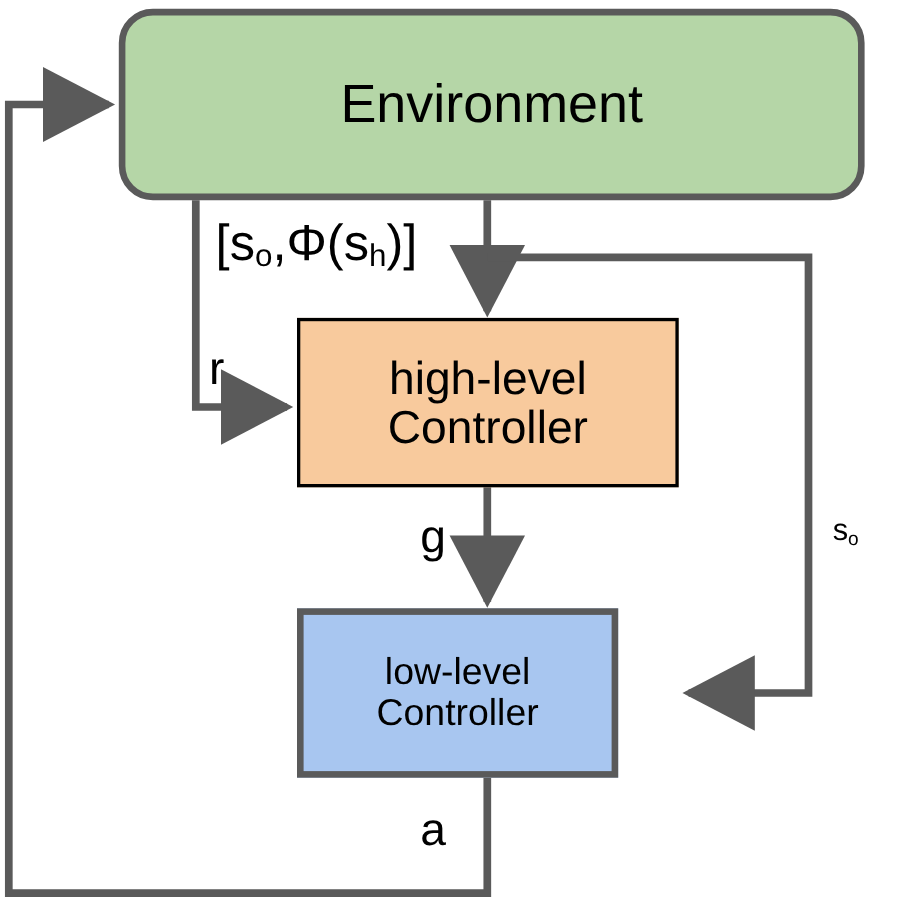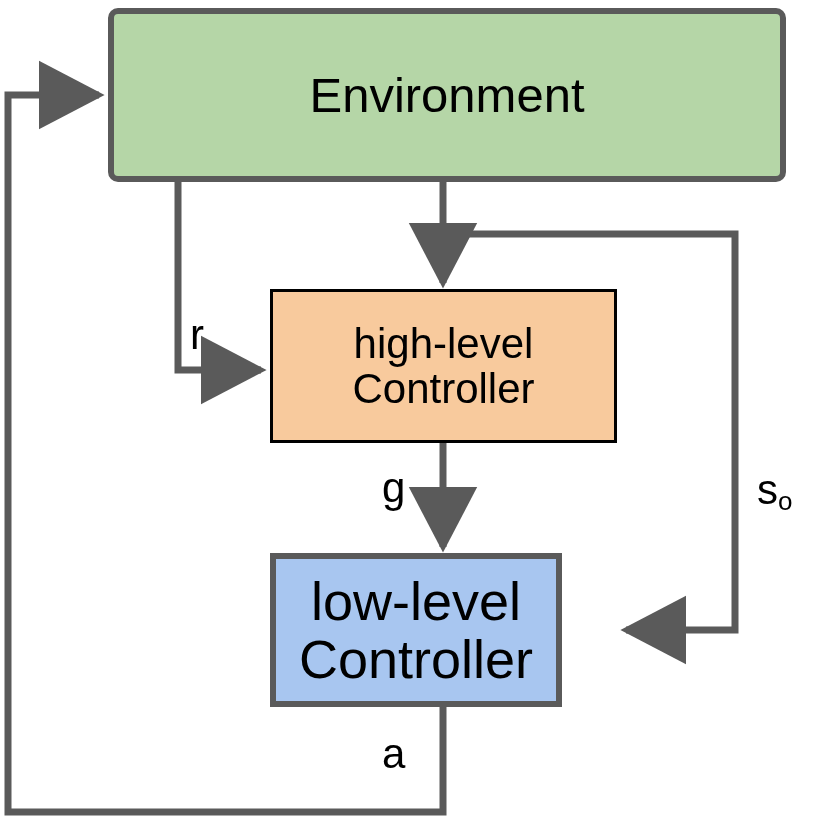--- a/index.html
+++ b/index.html
@@ -3,35 +3,35 @@
 <meta charset="utf-8">
 <style>
   html,body{margin:0;padding:0;background:#ffffff;}
   body{width:830px;height:830px;overflow:hidden;font-family:"Liberation Sans",sans-serif;}
   #stage{position:relative;width:830px;height:830px;background:#ffffff;}
   svg#wires{position:absolute;left:0;top:0;width:830px;height:830px;}
 
   .node{position:absolute;box-sizing:border-box;display:flex;align-items:center;
         justify-content:center;text-align:center;color:#000;line-height:1.08;}
   .node.env{left:108px;top:8px;width:678px;height:174px;background:#b5d6a7;
-            border:6px solid #5a5a5a;border-radius:10px;font-size:49px;}
+            border:6px solid #5a5a5a;border-radius:31px;font-size:49px;}
   .node.hlc{left:270px;top:289px;width:347px;height:154px;background:#f8ca9d;
             border:3px solid #000000;font-size:42px;}
   .node.llc{left:270px;top:553px;width:292px;height:154px;background:#a8c6f0;
-            border:6px solid #5a5a5a;font-size:54px;}
+            border:6px solid #5a5a5a;font-size:34px;}
   .node .lines{display:block;}
   .node .lines span{display:block;}
 
   .wirelabel{position:absolute;color:#000;white-space:nowrap;}
   .wirelabel sub{font-size:0.62em;vertical-align:baseline;position:relative;top:0.22em;}
   .lbl-obs{left:196px;top:193px;font-size:46px;}
   .lbl-r{left:190px;top:311px;font-size:42px;}
   .lbl-g{left:382px;top:464px;font-size:42px;}
   .lbl-a{left:382px;top:730px;font-size:42px;}
-  .lbl-so{left:757px;top:466px;font-size:42px;}
+  .lbl-so{left:757px;top:466px;font-size:28px;}
 </style>
 </head>
 <body>
 
 <div id="stage">
 
   <svg id="wires" viewBox="0 0 830 830" xmlns="http://www.w3.org/2000/svg">
     <defs>
       <marker id="ah" markerWidth="11" markerHeight="11" refX="8.6" refY="5.5" orient="auto" markerUnits="strokeWidth">
         <path d="M0,0.6 L9.4,5.5 L0,10.4 z" fill="#5a5a5a"></path>
@@ -64,20 +64,21 @@
     </span>
   </div>
 
   <div class="node llc">
     <span class="lines">
       <span>low-level</span>
       <span>Controller</span>
     </span>
   </div>
 
+  <div class="wirelabel lbl-obs"><span>[s</span><sub>o</sub><span>,Φ(s</span><sub>h</sub><span>)]</span></div>
 
   <div class="wirelabel lbl-r">r</div>
   <div class="wirelabel lbl-g">g</div>
   <div class="wirelabel lbl-a">a</div>
 
   <div class="wirelabel lbl-so"><span>s</span><sub>o</sub></div>
 
 </div>
 
 </body></html>

